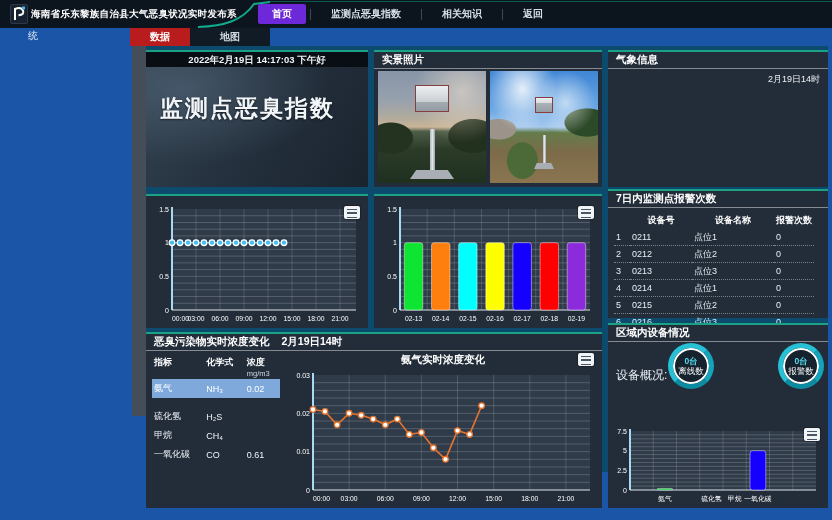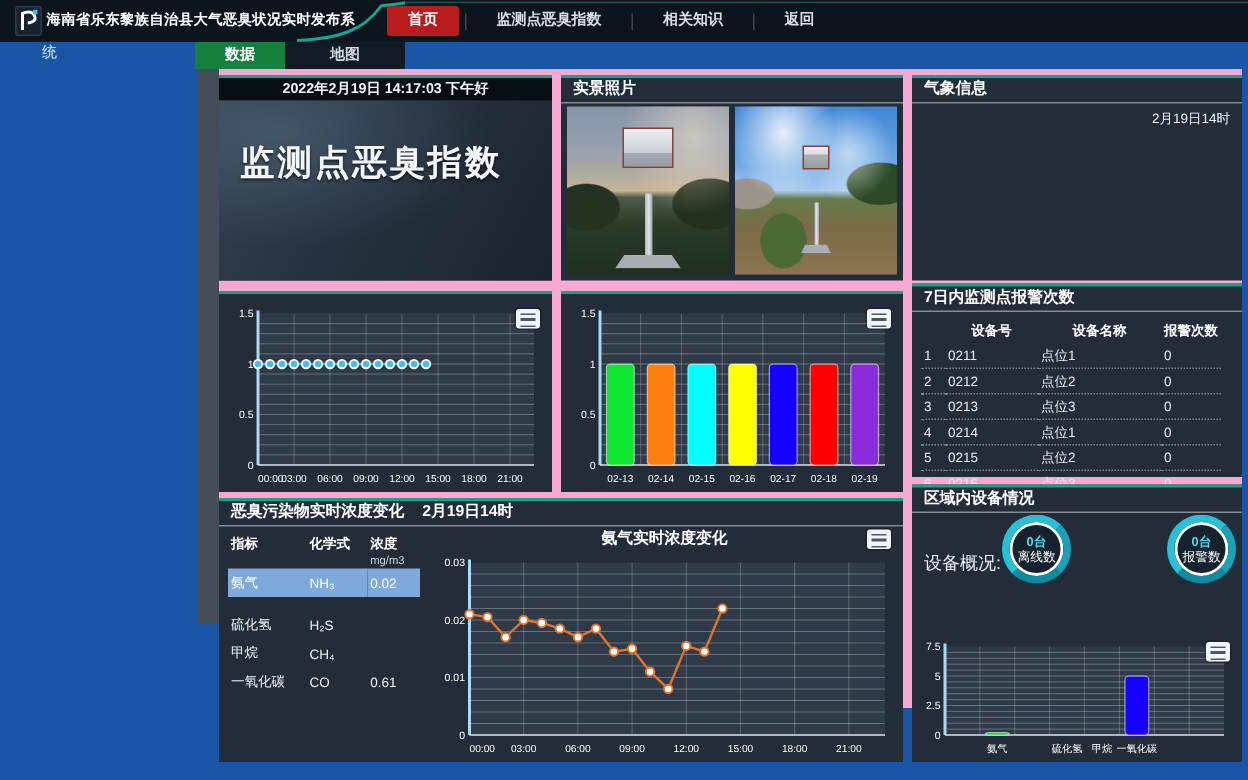--- a/index.html
+++ b/index.html
@@ -11,31 +11,31 @@
     color:#fff;
   }
   
   .topbar { position:absolute; left:0; top:0; width:832px; height:28px; background:#0c141e; z-index:5; }
   .logo { position:absolute; left:10px; top:4px; width:18px; height:20px; background:#18222e; border:1px solid #2b3a4a; border-radius:2px; }
   .app-title { position:absolute; left:31px; top:0; height:28px; line-height:28px; font-size:9.5px; font-weight:bold; letter-spacing:0.3px; white-space:nowrap; }
   .swoosh { position:absolute; left:198px; top:0; }
   .topline { position:absolute; left:268px; right:0; top:1px; height:1px; background:rgba(18,169,142,0.45); }
   .nav { position:absolute; left:258px; top:4px; height:20px; display:flex; align-items:center; }
   .nav-item { position:relative; height:20px; line-height:20px; padding:0 16px; font-size:10px; font-weight:bold; color:#d7dee6; cursor:pointer; }
-  .nav-item.active { background:#b91c1c; color:#fff; border-radius:2px; padding:0 14px; }
+  .nav-item.active { background:#6d28d9; color:#fff; border-radius:2px; padding:0 14px; }
   .nav-sep { width:1px; height:11px; background:rgba(255,255,255,0.22); margin:0 4px; }
   
   .subbar { position:absolute; left:0; top:28px; width:832px; height:18px; background:#1b55a8; z-index:4; }
   .wrap-char { position:absolute; left:28px; top:0; height:18px; line-height:16px; font-size:10px; color:#e8eef6; }
   .tabstrip { position:absolute; left:130px; top:0; width:140px; height:18px; background:#101b26; display:flex; }
   .tab { height:18px; line-height:18px; text-align:center; font-size:10px; font-weight:bold; color:#cfd7df; cursor:pointer; }
-  .tab.active { background:#15803d; color:#fff; width:60px; }
+  .tab.active { background:#b91c1c; color:#fff; width:60px; }
   .tab.inactive { flex:1; }
   
-  .content { position:absolute; left:132px; top:46px; width:696px; height:426px; background:#f9a8d4; z-index:3; }
+  .content { position:absolute; left:132px; top:46px; width:696px; height:426px; background:#0c4a6e; z-index:3; }
   .left-strip { position:absolute; left:0; top:0; width:14px; height:410px; background:#454e58; }
   .left-strip-blue { position:absolute; left:0; bottom:0; width:14px; height:56px; background:#1b55a8; }
   .panel { position:absolute; background:#232d3a; border-top:2px solid #1ba183; }
   .panel-header { height:17px; line-height:15px; font-size:10.5px; font-weight:bold; padding:0 8px; border-bottom:1px solid rgba(255,255,255,0.45); white-space:nowrap; }
   
   #panel-greenhouse { left:14px; top:4px; width:222px; height:137px; }
   .date-bar { height:15px; line-height:15px; background:#090e14; text-align:center; font-size:9.5px; font-weight:bold; color:#f0f4f8; }
   .greenhouse-body { position:absolute; left:0; top:15px; right:0; bottom:0;
     background:
       radial-gradient(ellipse at 18% 18%, rgba(120,150,175,0.30), transparent 55%),

